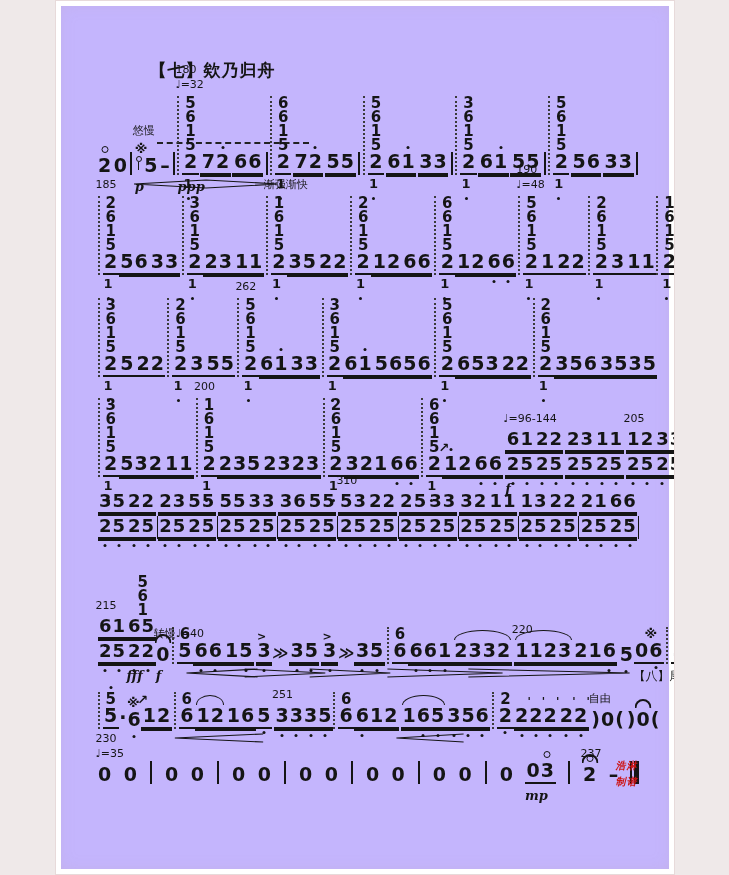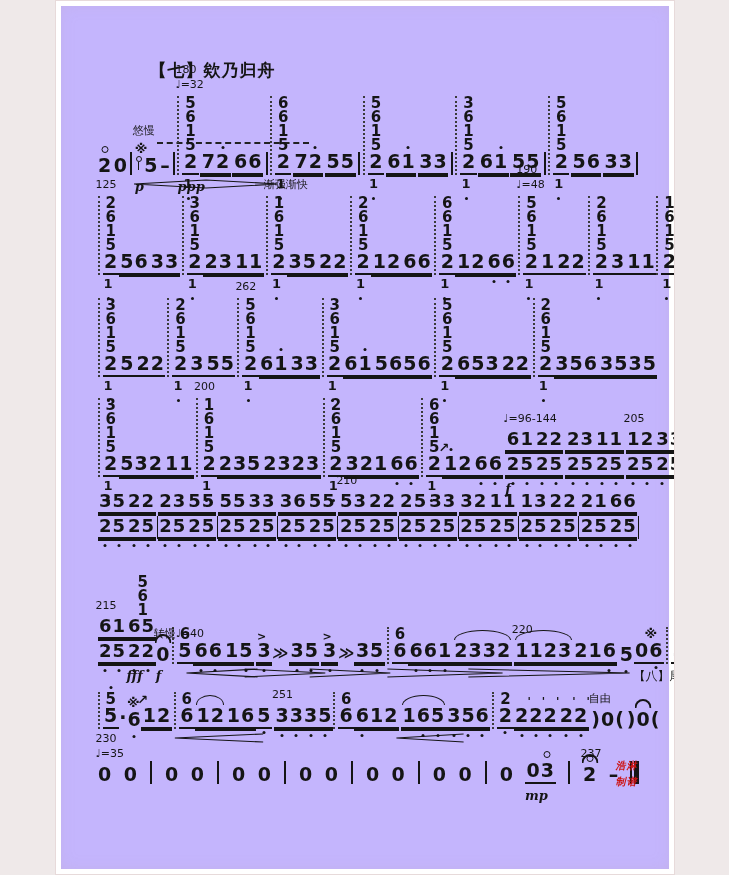--- a/index.html
+++ b/index.html
@@ -231,21 +231,21 @@
               <span class="stk ch">2</span>
               <span class="stk ch">6</span>
               <span class="stk ch">1</span>
               <span class="stk ch">5</span>
               <span class="grp u1">
                 <span class="ch">2</span>
               </span>
             </div>
             <span class="sub"><span class="ch">1<i class="dB"></i></span></span>
             <div class="top">
-              <div class="tl">125</div>
+              <div class="tl">185</div>
             </div>
           </div>
           <div class="cell">
             <span class="grp u2">
               <span class="ch">5</span>
               <span class="ch">6</span>
             </span>
           </div>
           <div class="cell">
             <span class="grp u2">
@@ -876,21 +876,21 @@
             <span class="grp u2">
               <span class="ch">5</span>
               <span class="ch">3</span>
             </span>
             <div class="rowgap"></div>
             <span class="grp u2">
               <span class="ch">2<i class="dB dB2"></i></span>
               <span class="ch">5<i class="dB dB2"></i></span>
             </span>
             <div class="top">
-              <div class="tl">210</div>
+              <div class="tl">310</div>
             </div>
           </div>
           <div class="cell pair">
             <span class="grp u2">
               <span class="ch">2</span>
               <span class="ch">2</span>
             </span>
             <div class="rowgap"></div>
             <span class="grp u2">
               <span class="ch">2<i class="dB dB2"></i></span>

